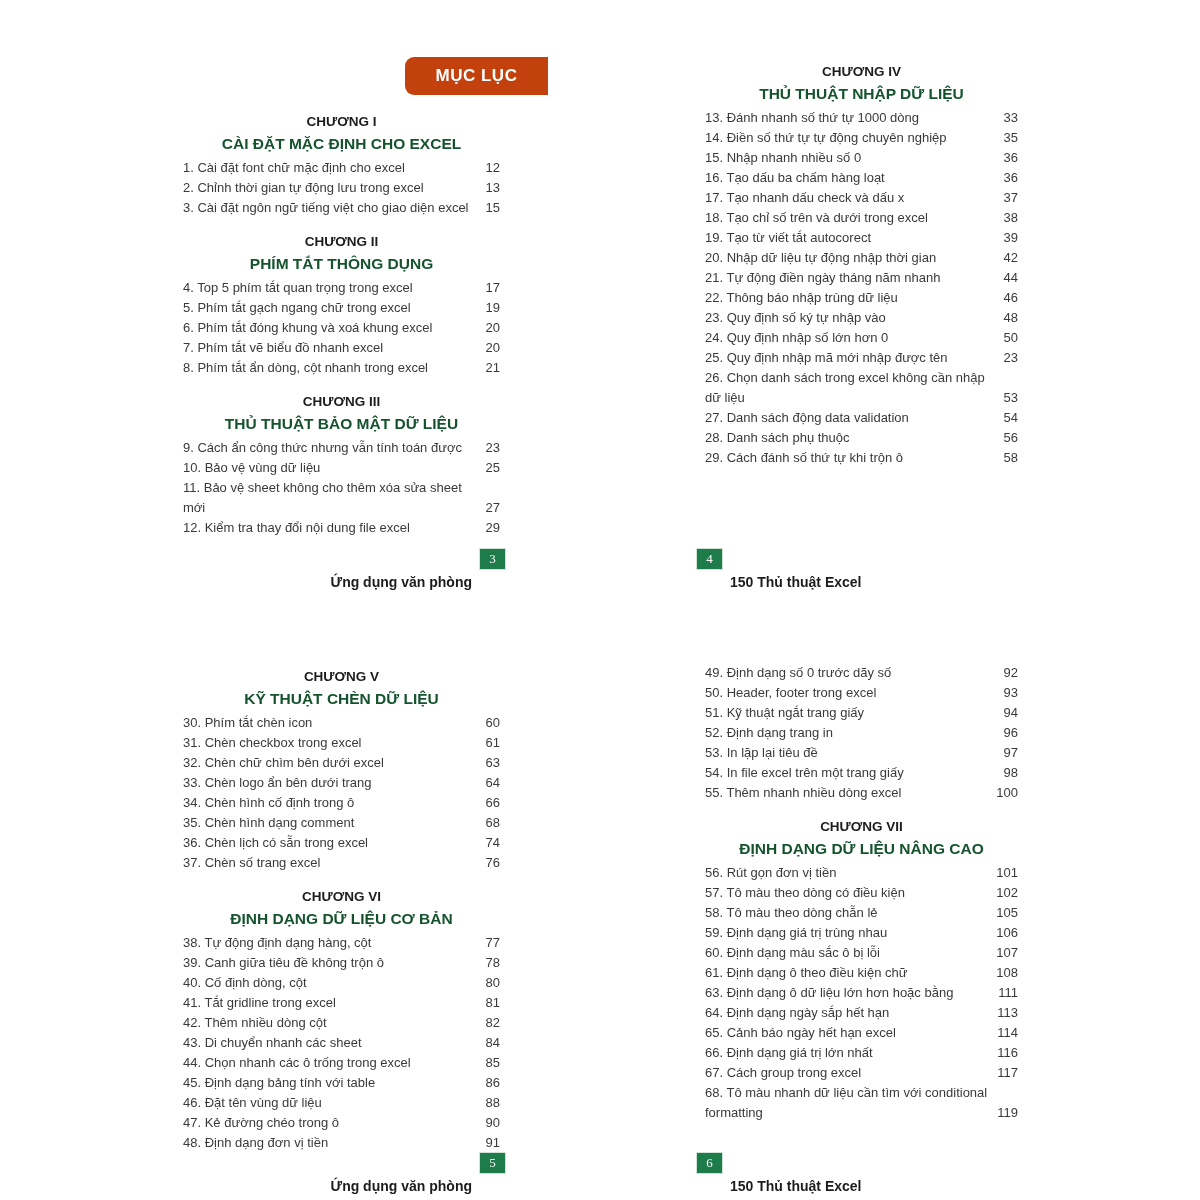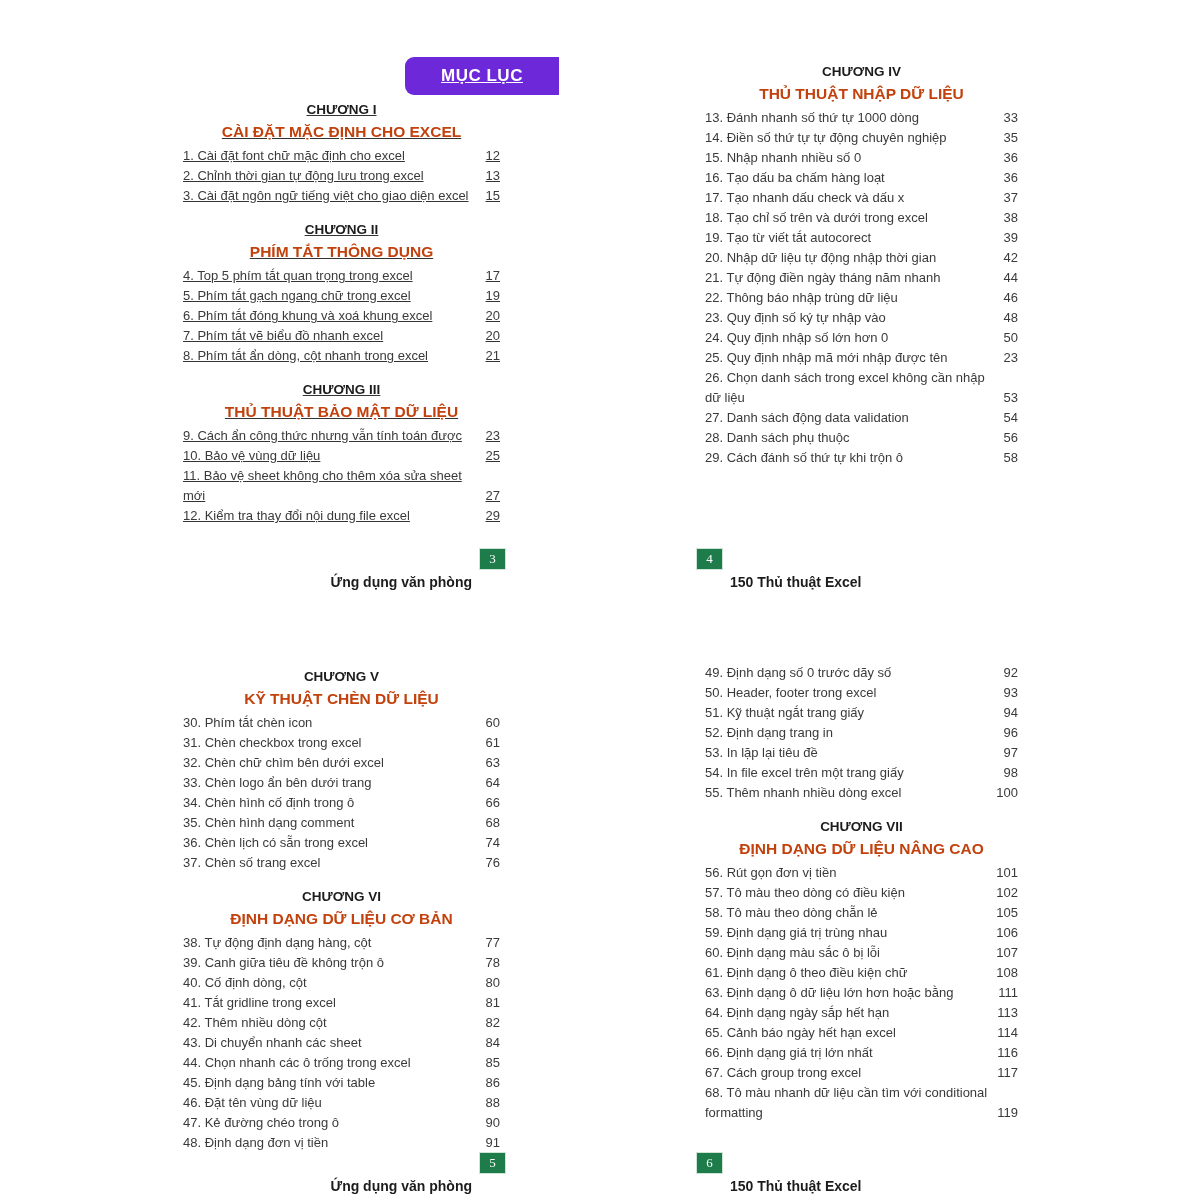--- a/index.html
+++ b/index.html
@@ -1,37 +1,37 @@
 <!DOCTYPE html>
 <html><head>
 <meta charset="utf-8">
 <style>
   html,body{margin:0;padding:0;}
   body{
     width:1200px;height:1200px;position:relative;background:#ffffff;
     font-family:"Liberation Sans", sans-serif;color:#333;overflow:hidden;
   }
   .muc-luc-box{
-    position:absolute;left:405px;top:57px;width:154px;height:38px;
-    background:#6d28d9;border-radius:9px 0 0 9px;
+    position:absolute;left:405px;top:57px;width:143px;height:38px;
+    background:#c2410c;border-radius:9px 0 0 9px;
     display:flex;align-items:center;justify-content:center;
-    color:#ffffff;font-weight:bold;font-size:17px;letter-spacing:.5px;text-decoration:underline;
+    color:#ffffff;font-weight:bold;font-size:17px;letter-spacing:.5px;
   }
   .page{position:absolute;margin-top:12px;}
-  #page-3{left:183px;top:88px;width:317px;text-decoration:underline;}
+  #page-3{left:183px;top:100px;width:317px;}
   #page-4{left:705px;top:50px;width:313px;}
   #page-5{left:183px;top:655px;width:317px;}
   #page-6{left:705px;top:651px;width:313px;}
   .section + .section{margin-top:14px;}
   .chapter-name{
     text-align:center;font-weight:bold;font-size:13.5px;color:#1c1c1c;
     line-height:20px;
   }
   .chapter-title{
-    text-align:center;font-weight:bold;font-size:15.5px;color:#c2410c;
+    text-align:center;font-weight:bold;font-size:15.5px;color:#14532d;
     line-height:23px;margin-bottom:3px;
   }
   .toc-item{
     display:flex;justify-content:space-between;align-items:flex-end;
     font-size:13px;line-height:20px;color:#3a3a3a;
   }
   .toc-item .label{flex:1 1 auto;}
   .toc-item .num{flex:0 0 auto;margin-left:10px;text-align:right;}
   .footer{
     position:absolute;display:flex;align-items:center;gap:8px;height:20px;

